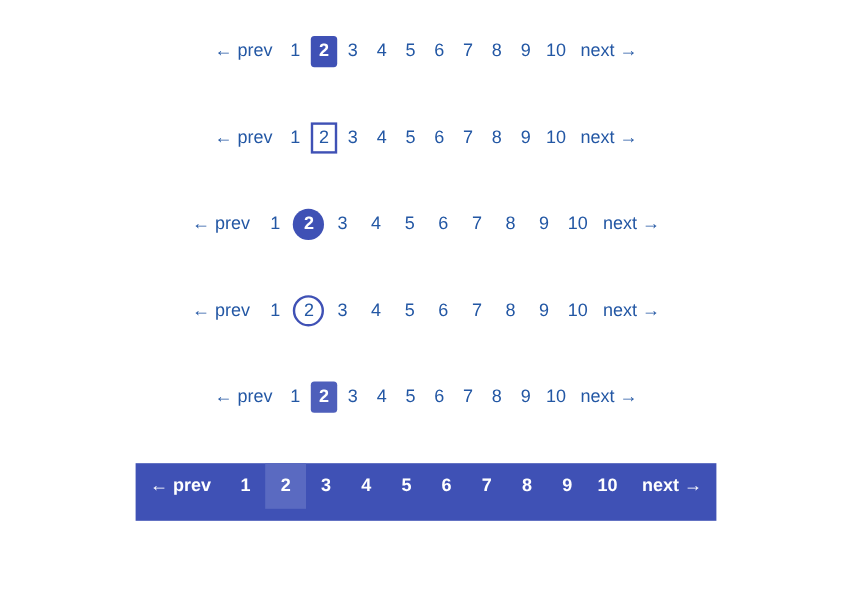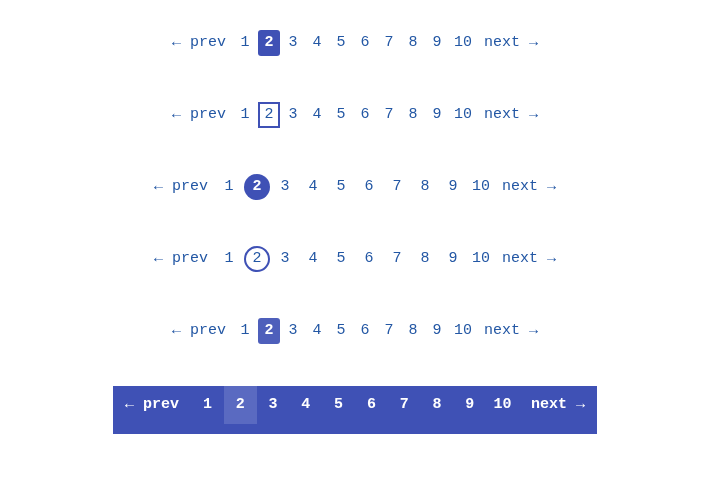--- a/index.html
+++ b/index.html
@@ -21,21 +21,20 @@
   .wrap {
     width: 500px;
     margin: 0 auto;
   }
   .pager {
     display: flex;
     align-items: flex-start;
     justify-content: center;
     gap: 2px;
     padding: 10px 0 36px 0;
-    font-family: Liberation Mono, monospace;
   }
   .pager:last-child { padding-bottom: 10px; }
   .item {
     min-width: 22px;
     height: 26px;
     line-height: 26px;
     text-align: center;
     padding: 0 4px;
     cursor: pointer;
     user-select: none;

